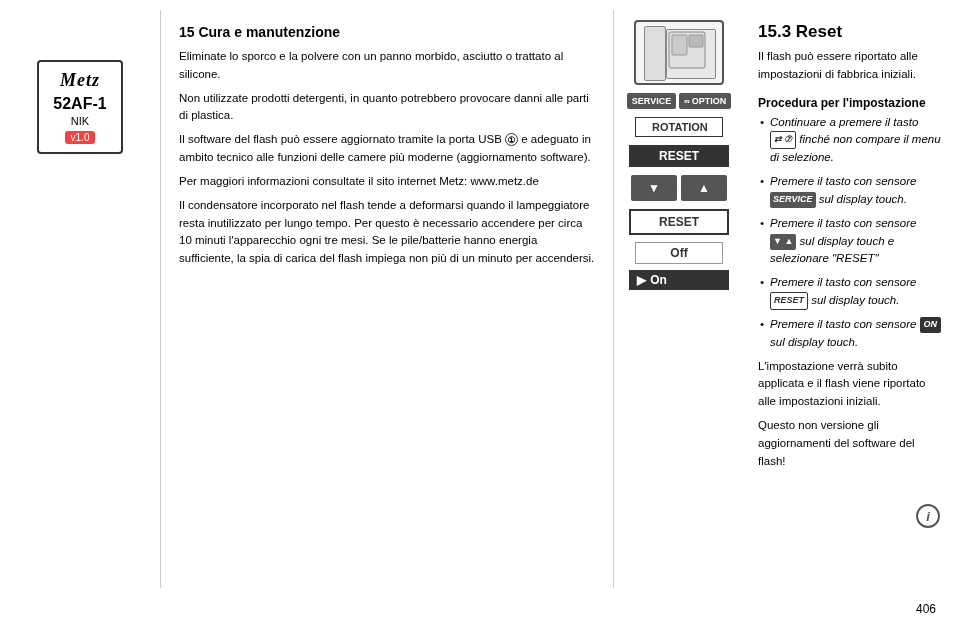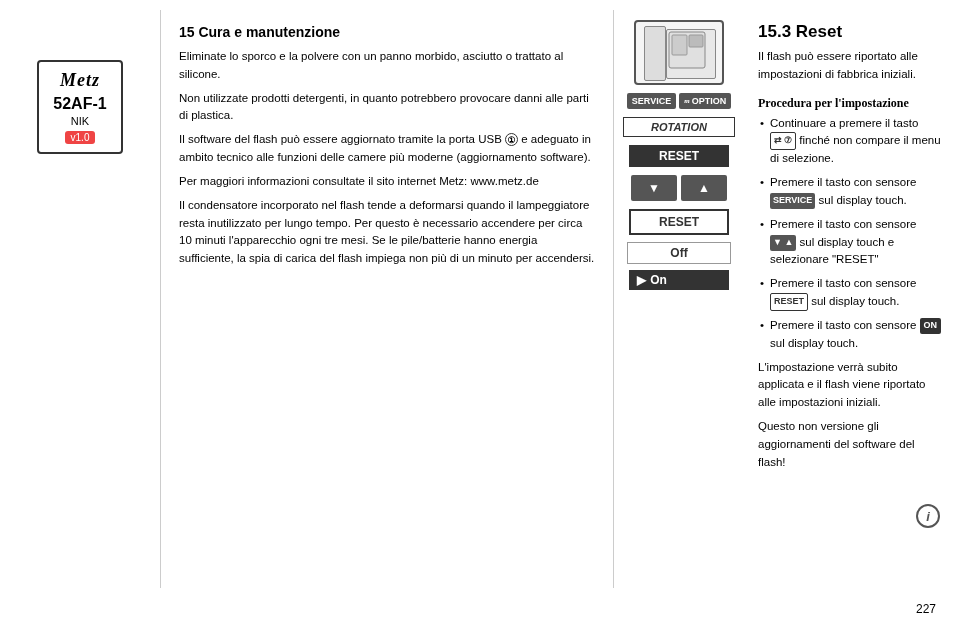--- a/index.html
+++ b/index.html
@@ -167,25 +167,24 @@
       font-style: italic;
       font-family: Georgia, serif;
     }
 
     .rotation-label {
       background: #fff;
       border: 1px solid #333;
       color: #333;
       font-size: 11px;
       font-weight: bold;
-      width: 112px;
+      width: 88px;
       text-align: center;
       padding: 3px 16px;
       margin: 2px 0;
-      font-style: italic;
     }
     .reset-btn-dark {
       background: #333;
       color: #fff;
       font-size: 12px;
       font-weight: bold;
       width: 100px;
       text-align: center;
       padding: 4px 0;
       margin: 2px 0;
@@ -216,21 +215,21 @@
       text-align: center;
       padding: 4px 0;
       margin: 2px 0;
       background: #fff;
     }
     .off-btn {
       background: #fff;
       color: #333;
       font-size: 12px;
       font-weight: bold;
-      width: 104px;
+      width: 88px;
       text-align: center;
       padding: 3px 0;
       margin: 1px 0;
       border: 1px solid #999;
     }
     .on-btn {
       background: #333;
       color: #fff;
       font-size: 12px;
       font-weight: bold;
@@ -253,28 +252,28 @@
     }
     .section-title-small {
       font-size: 17px;
       font-weight: bold;
       margin-bottom: 6px;
     }
     .bold-label {
       font-weight: bold;
       font-size: 12px;
       margin: 12px 0 4px 0;
-      font-family: Liberation Serif, serif;
     }
     .bullet-item {
       font-size: 11.5px;
       line-height: 1.55;
       margin-bottom: 6px;
       padding-left: 12px;
       position: relative;
+      font-style: italic;
     }
     .bullet-item::before {
       content: "•";
       position: absolute;
       left: 2px;
     }
     .inline-badge {
       display: inline-block;
       background: #555;
       color: #fff;
@@ -425,14 +424,14 @@
 
       <div class="body-text">L'impostazione verrà subito applicata e il flash viene riportato alle impostazioni iniziali.</div>
       <div class="body-text">Questo non versione gli aggiornamenti del software del flash!</div>
 
       <div class="right-info-icon">i</div>
     </div>
   </div>
 </div>
 
 <div class="page-footer">
-  <span>227</span>
+  <span>406</span>
 </div>
 
 </body></html>

